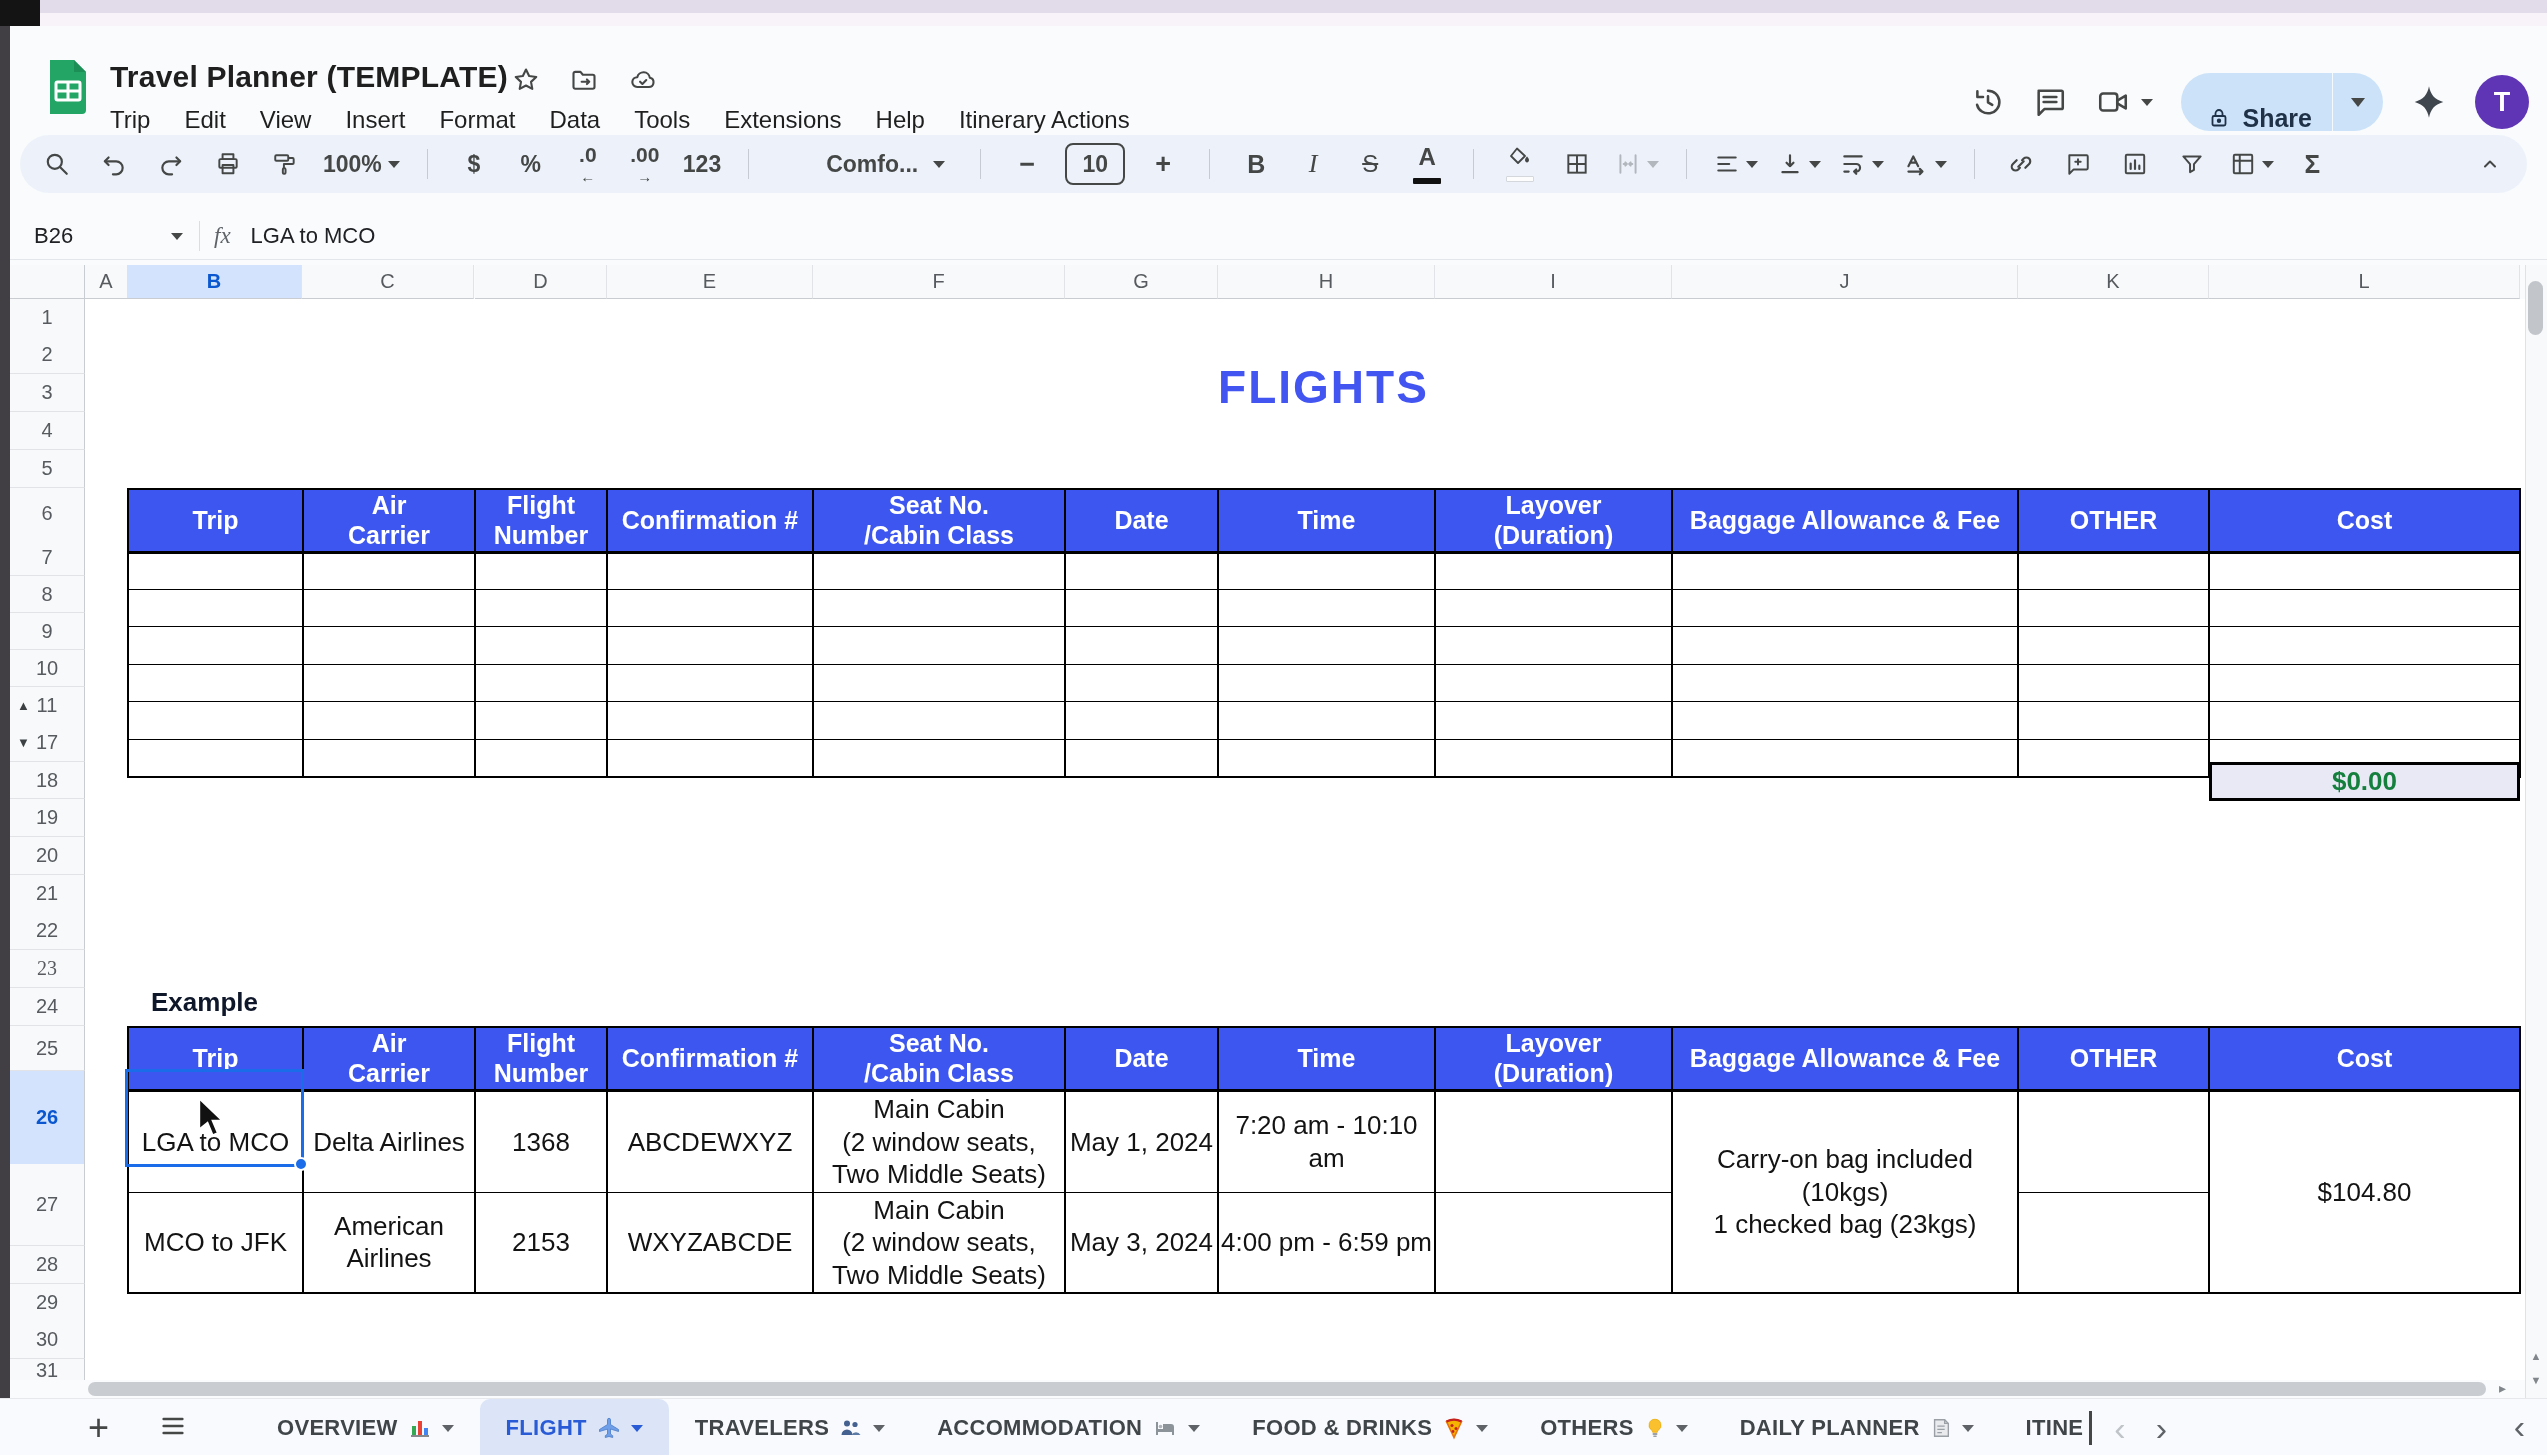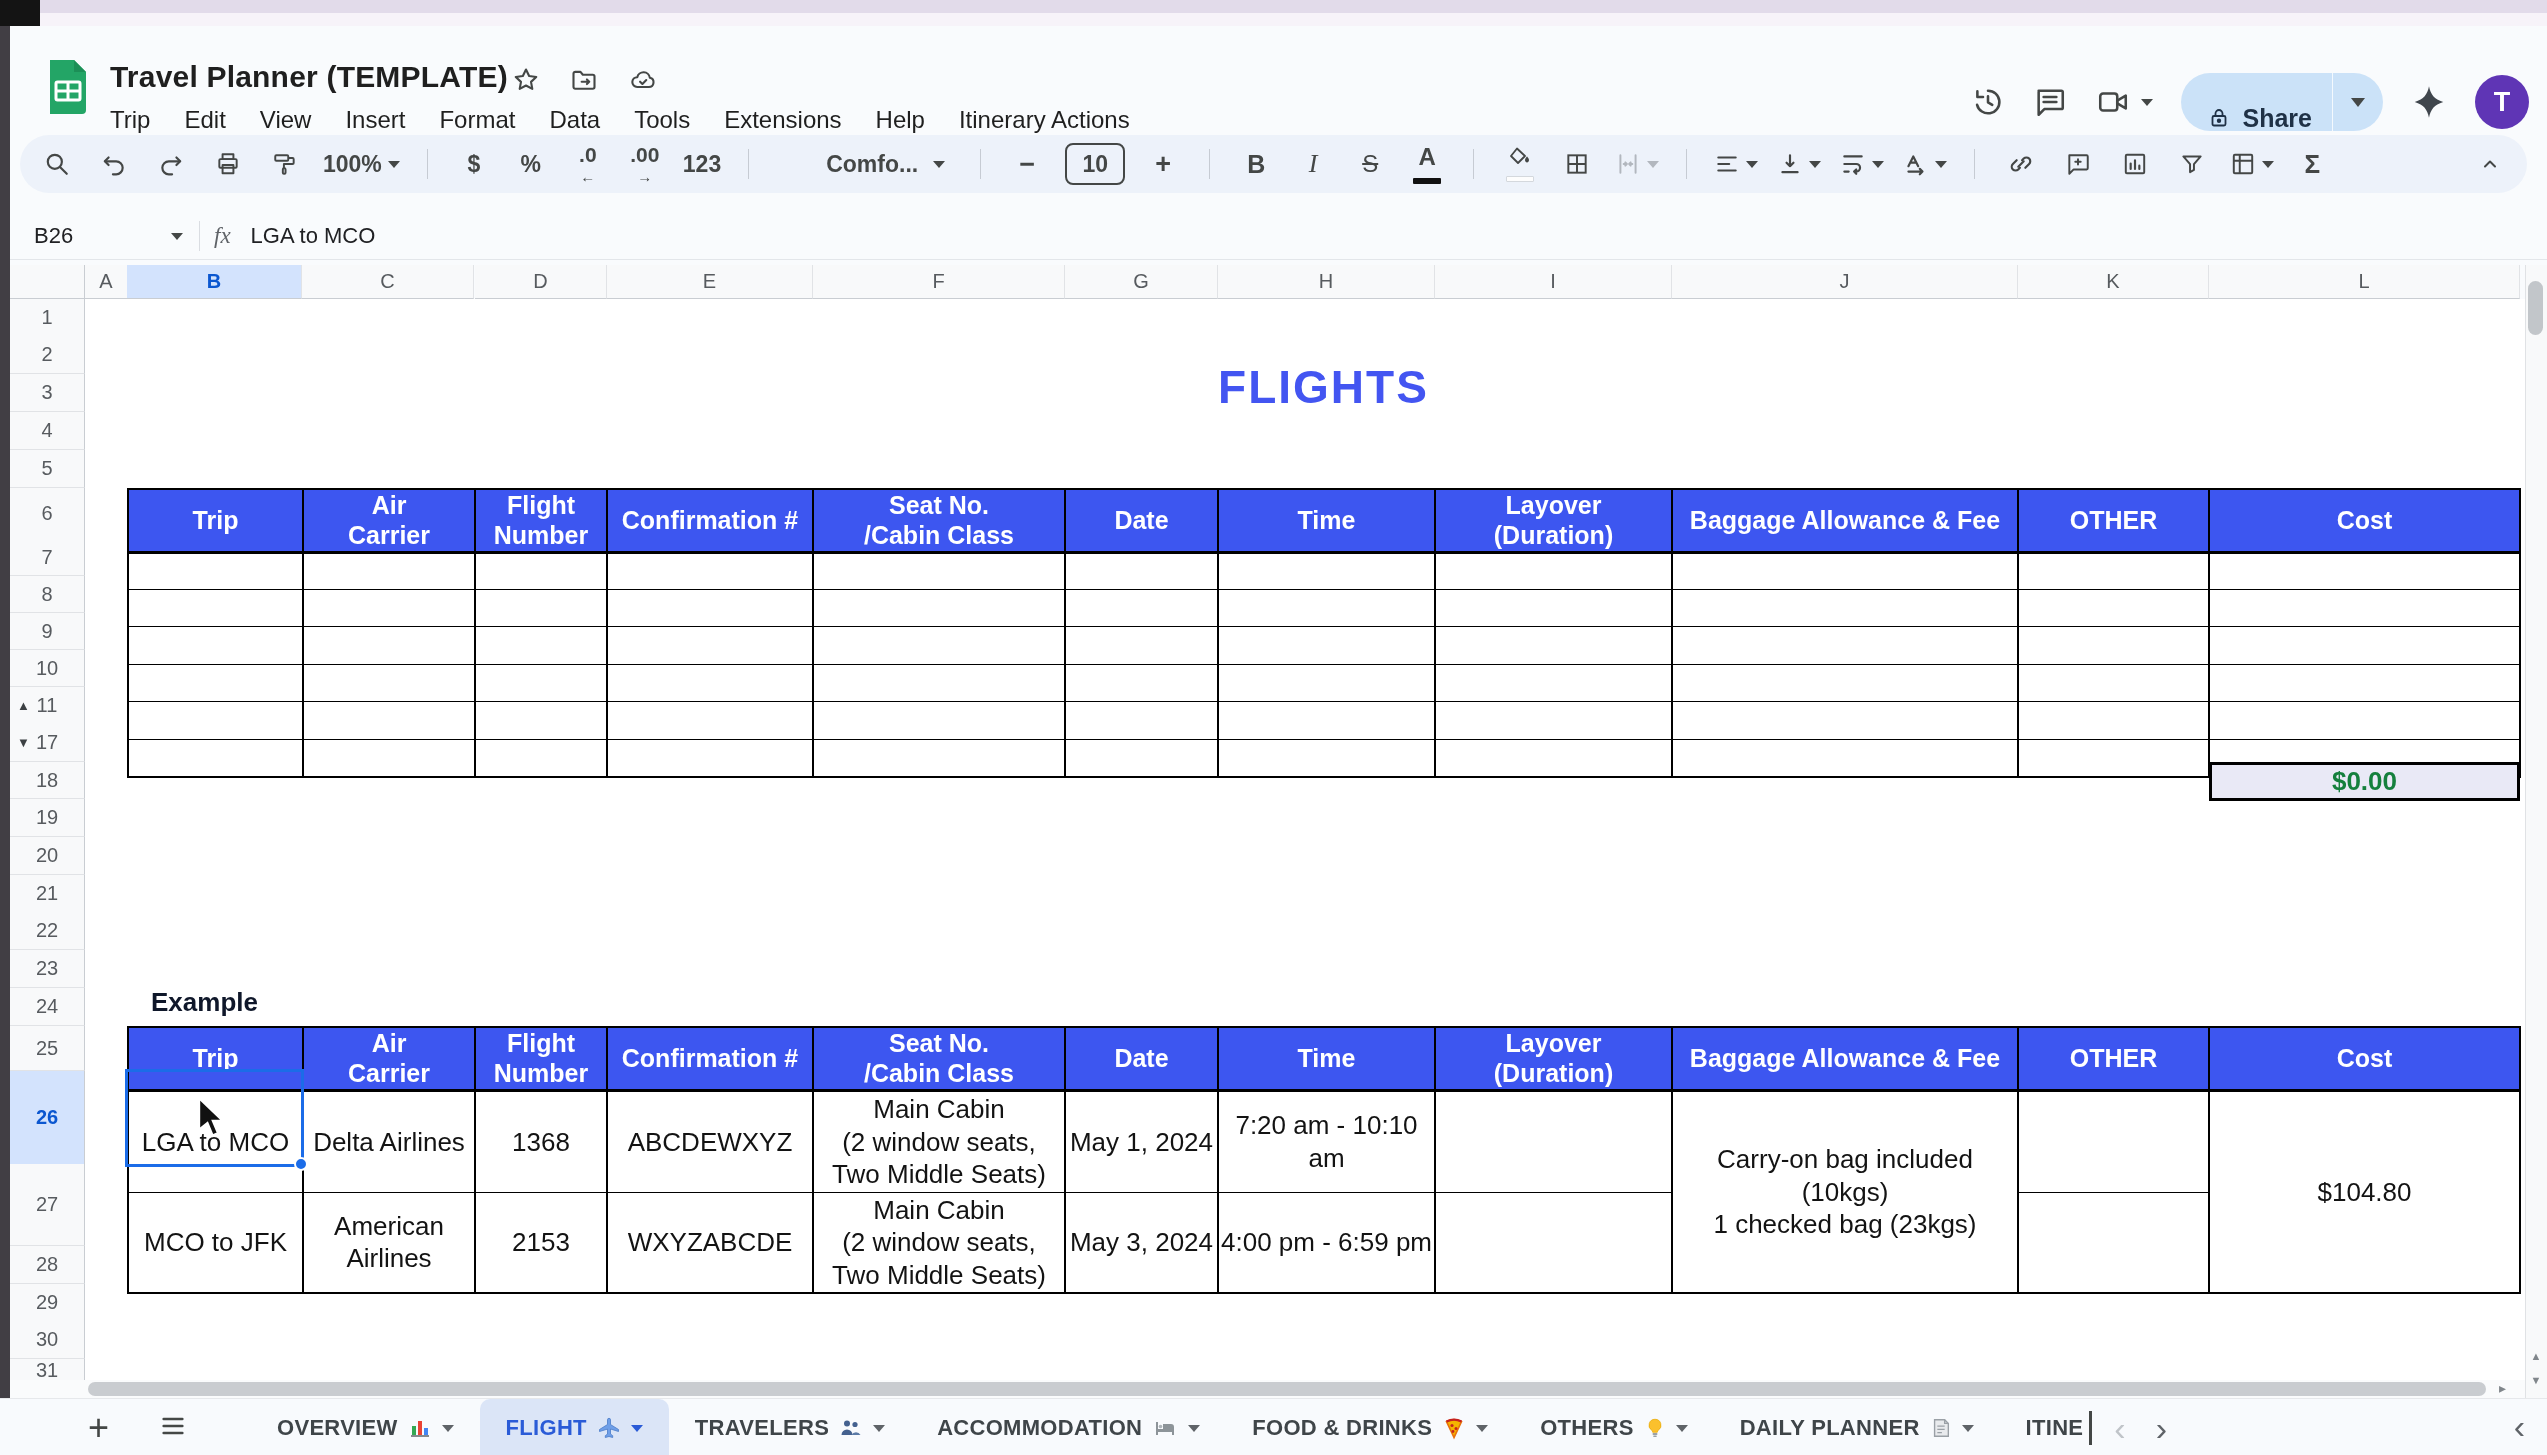--- a/index.html
+++ b/index.html
@@ -370,21 +370,21 @@
     </div>
   <div class="rowhdr" style="top:723px;height:39px;">
       <span class="grp">▼</span>
       <span>17</span>
     </div>
   <div class="rowhdr" style="top:762px;height:37px;">18</div>
   <div class="rowhdr" style="top:799px;height:38px;">19</div>
   <div class="rowhdr" style="top:837px;height:38px;">20</div>
   <div class="rowhdr" style="top:875px;height:38px;">21</div>
   <div class="rowhdr" style="top:912px;height:38px;">22</div>
-  <div class="rowhdr" style="top:950px;height:38px;">23</div>
+  <div class="rowhdr" style="top:950px;height:38px;font-family:Liberation Serif, serif;">23</div>
   <div class="rowhdr" style="top:988px;height:38px;">24</div>
   <div class="rowhdr" style="top:1026px;height:45px;">25</div>
   <div class="rowhdr active" style="top:1071px;height:94px;">26</div>
   <div class="rowhdr" style="top:1164px;height:82px;">27</div>
   <div class="rowhdr" style="top:1246px;height:38px;">28</div>
   <div class="rowhdr" style="top:1284px;height:38px;">29</div>
   <div class="rowhdr" style="top:1321px;height:38px;">30</div>
   <div class="rowhdr" style="top:1359px;height:21px;border-bottom:none;overflow:hidden;">
       <span style="line-height:38px;height:38px;">31</span>
     </div>

